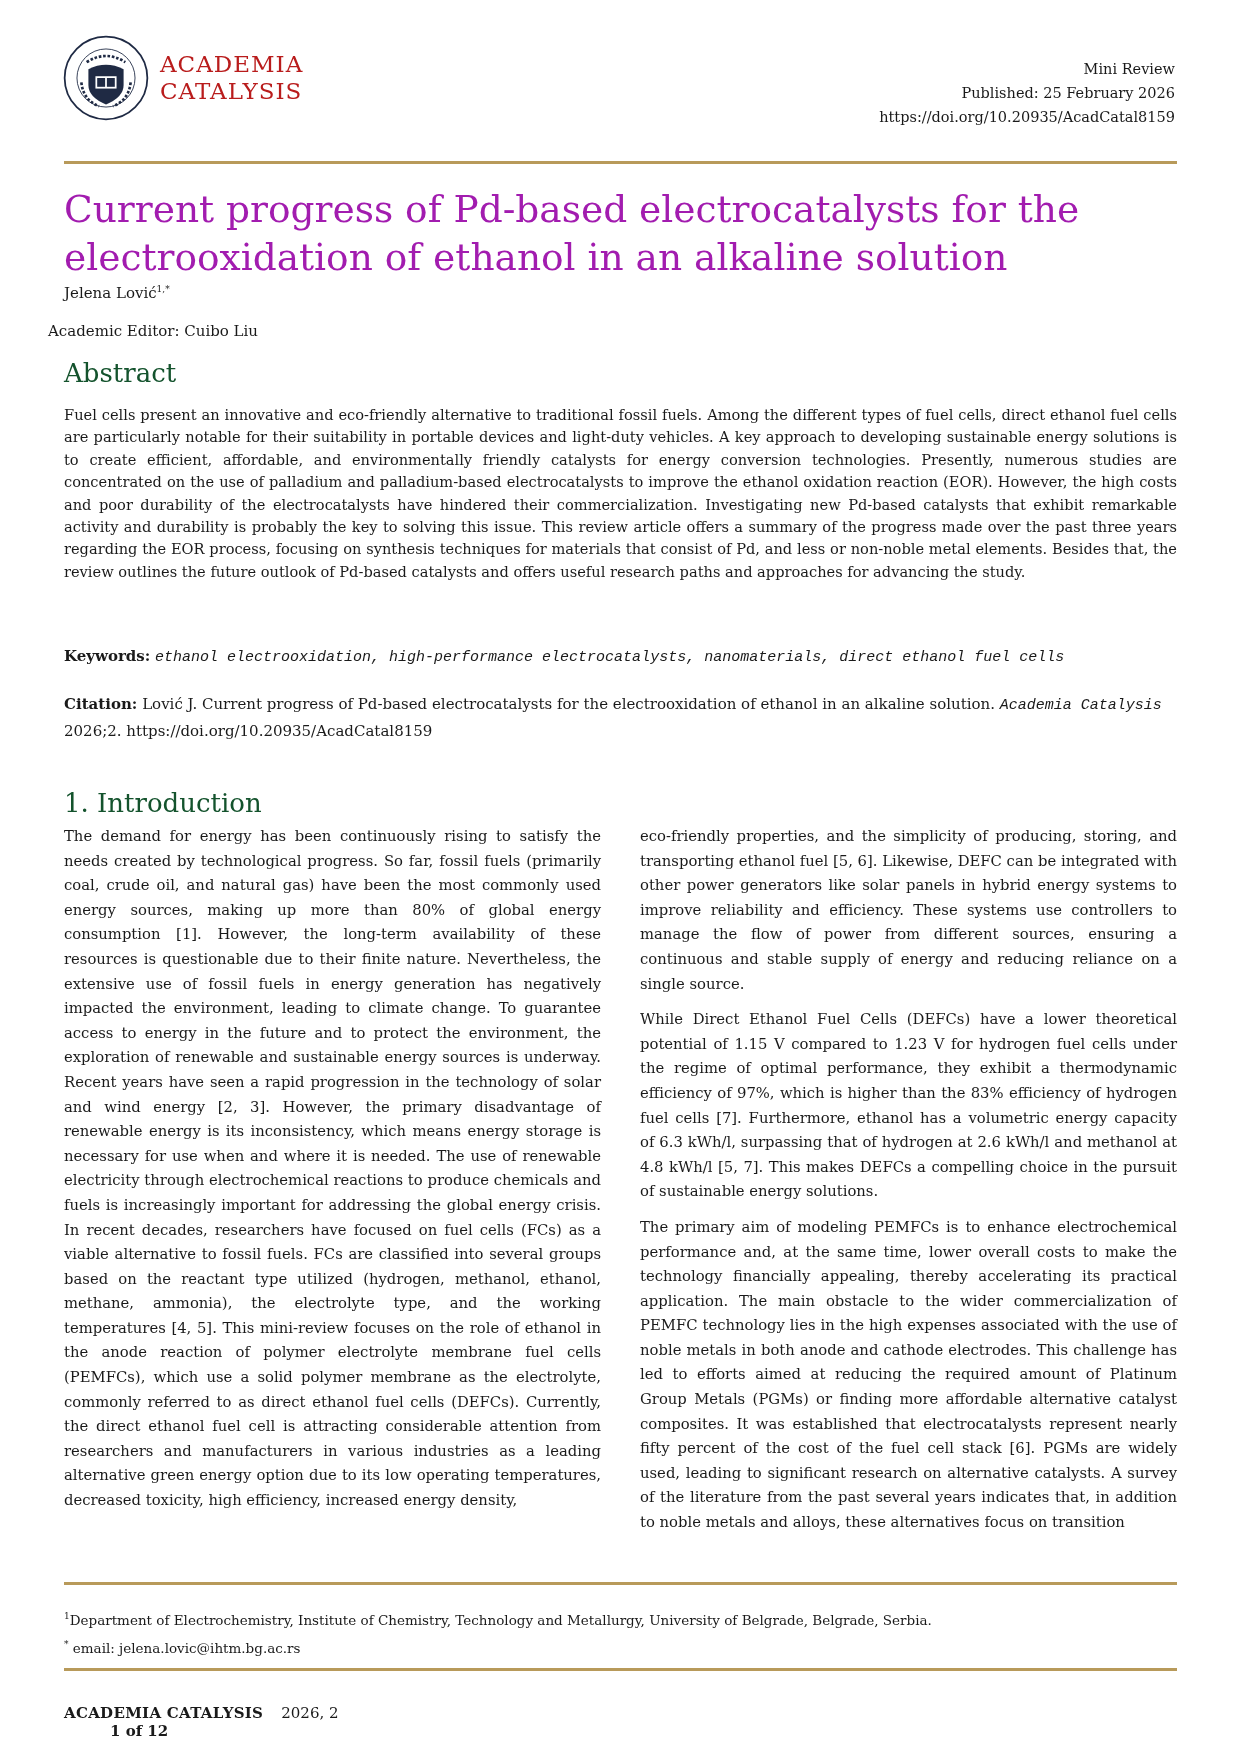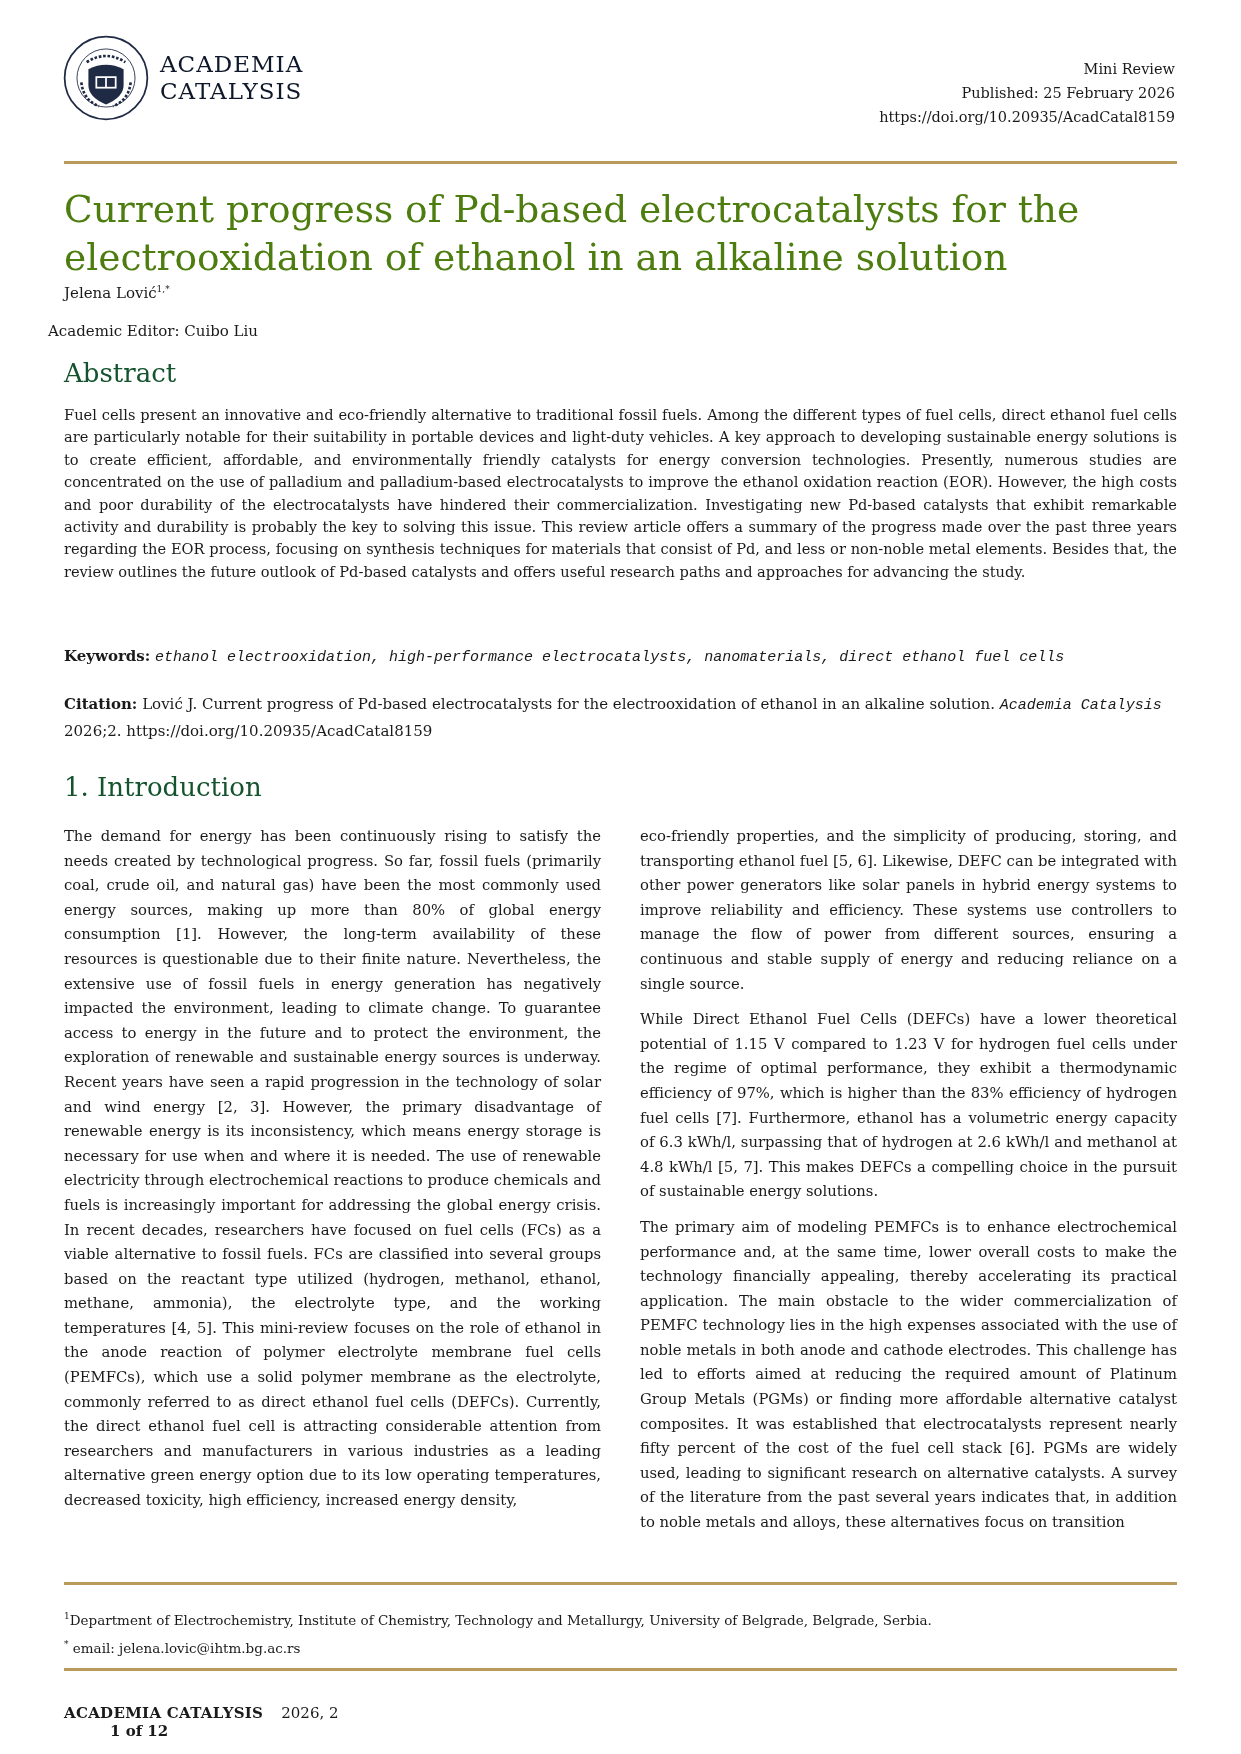--- a/index.html
+++ b/index.html
@@ -6,40 +6,40 @@
   body {
     width: 1241px; height: 1754px; position: relative; overflow: hidden;
     font-family: "DejaVu Serif", "Liberation Serif", serif;
     color: #1a1a1a;
   }
   .abs { position: absolute; }
 
   
   .logo-wrap { left: 62px; top: 34px; display: flex; align-items: center; }
   .logo-seal { width: 88px; height: 88px; }
-  .logo-text { margin-left: 10px; font-family: "DejaVu Serif", serif; color: #0f172a; font-size: 23px; line-height: 27px; letter-spacing: 1px; }
+  .logo-text { margin-left: 10px; font-family: "DejaVu Serif", serif; color: #b91c1c; font-size: 23px; line-height: 27px; letter-spacing: 1px; }
   .meta { right: 66px; top: 57px; text-align: right; font-size: 14.5px; line-height: 24px; color: #1a1a1a; }
 
   .rule { left: 64px; width: 1113px; height: 3px; background: #b89a5a; }
 
-  .title { left: 64px; top: 185px; width: 1110px; font-size: 37.5px; line-height: 48px; color: #4d7c0f; font-family: "DejaVu Serif", serif; font-weight: normal; margin: 0; }
+  .title { left: 64px; top: 185px; width: 1110px; font-size: 37.5px; line-height: 48px; color: #a21caf; font-family: "DejaVu Serif", serif; font-weight: normal; margin: 0; }
   .author { left: 64px; top: 284px; font-size: 15px; }
   .author sup { font-size: 9px; }
   .editor { left: 48px; top: 322px; font-size: 15px; }
 
   .section-head { left: 64px; font-size: 26px; color: #14532d; font-weight: normal; margin: 0; }
   .abstract-h { top: 358px; }
   .abstract { left: 64px; top: 404px; width: 1113px; font-size: 14.6px; line-height: 22.4px; text-align: justify; margin: 0; }
 
   .keywords { left: 64px; top: 645px; width: 1113px; font-size: 15px; line-height: 22px; }
   .citation { left: 64px; top: 692px; width: 1113px; font-size: 15px; line-height: 24.5px; }
   .lbl { font-weight: bold; margin-top: 14px; }
   .ital { font-style: italic; font-family: Liberation Mono, monospace; }
 
-  .intro-h { top: 772px; text-align: right; }
+  .intro-h { top: 788px; text-align: right; }
   .col { font-size: 14.8px; line-height: 24.6px; text-align: justify; width: 537px; }
   .col p { margin: 0 0 11px 0; }
   .col-left { left: 64px; top: 824px; }
   .col-right { left: 640px; top: 824px; }
 
   .footnotes { left: 64px; top: 1604px; font-size: 13.5px; line-height: 24px; }
   .footnotes sup { font-size: 9px; }
 
   .footer { left: 64px; top: 1704px; width: 1113px; display: flex; justify-content: space-between; font-size: 15px; flex-direction: column; }
   .footer .jn { font-weight: bold; letter-spacing: 0.3px; }

